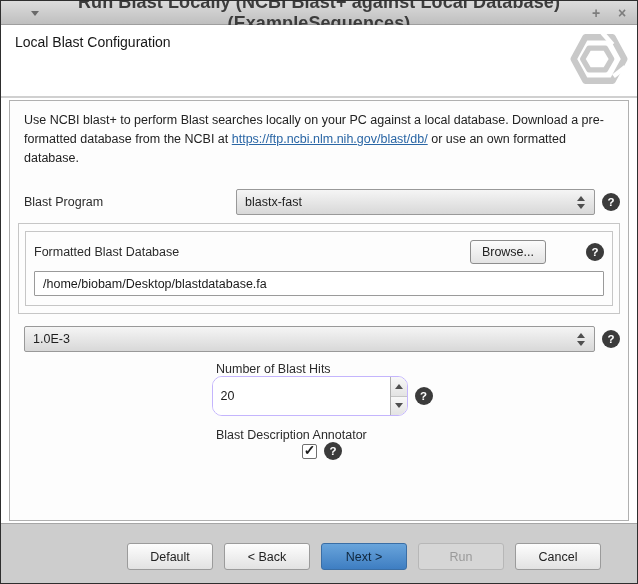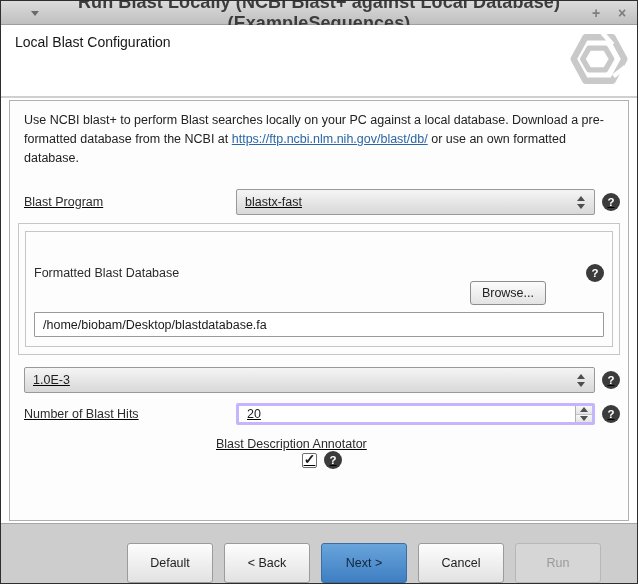--- a/index.html
+++ b/index.html
@@ -74,25 +74,24 @@
   .intro {
     margin: 2px 2px 0 8px;
     font-size: 12.5px; color: #222; line-height: 19px;
     max-width: 606px;
   }
   .intro a { color: #2a66a5; text-decoration: underline; }
 
   .row {
     display: flex; align-items: center;
     margin: 0 2px 0 8px;
-    text-decoration: underline;
   }
   .row-program   { margin-top: 21px; }
   .row-evalue    { margin-top: 12px; }
-  .row-hits      { margin-top: 10px; }
+  .row-hits      { margin-top: 10px; flex-direction: column; }
   .row-annotator { margin-top: 12px; flex-direction: column; }
   .flabel {
     width: 212px; flex-shrink: 0;
     font-size: 12.5px; color: #2b2b2b;
   }
   .control-area { flex: 1; display: flex; align-items: center; }
 
   .combo {
     flex: 1; height: 26px;
     background: linear-gradient(#f5f5f5, #d8d8d8);
@@ -146,34 +145,33 @@
   }
   .db-row1 { display: flex; align-items: center; gap: 33px; }
   .db-label { flex: 1; font-size: 12.5px; color: #2b2b2b; }
   .browse-btn {
     height: 24px; padding: 0 11px;
     background: linear-gradient(#fcfcfc, #e3e3e3);
     border: 1px solid #8d8d8d; border-radius: 3px;
     font-size: 12.5px; color: #222;
     font-family: "Liberation Sans", sans-serif;
     cursor: pointer;
-    margin-top: 41px;
   }
   .db-field {
     margin-top: 7px; height: 25px; width: 100%;
     border: 1px solid #9a9a9a; background: #fff;
     font-size: 12.5px; color: #1a1a1a;
     padding: 0 8px; border-radius: 1px;
     font-family: "Liberation Sans", sans-serif;
   }
 
   
   .spinner {
-    flex: 1; height: 22px;
-    border: 3px solid #c4b5fd; border-radius: 2px;
+    flex: 1; height: 40px;
+    border: 1px solid #c4b5fd; border-radius: 10px;
     background: #fff;
     display: flex; overflow: hidden;
   }
   .spinner input {
     flex: 1; border: none; outline: none;
     font-size: 12.5px; color: #1a1a1a; padding: 0 8px;
     font-family: "Liberation Sans", sans-serif;
   }
   .spin-btns {
     width: 17px; border-left: 1px solid #b0b0b0;
@@ -202,21 +200,21 @@
     height: 61px;
     background: #cdcdcd;
     border-top: 1px solid #a6a6a6;
     position: relative;
   }
   .btn-row {
     position: absolute; right: 36px; top: 19px;
     display: flex; gap: 11px;
   }
   .btn {
-    min-width: 86px; height: 40px; padding: 0 14px;
+    min-width: 86px; height: 27px; padding: 0 14px;
     font-size: 12.5px; color: #222;
     font-family: "Liberation Sans", sans-serif;
     background: linear-gradient(#fdfdfd, #e2e2e2);
     border: 1px solid #9b9b9b; border-radius: 3px;
     cursor: pointer;
   }
   .btn.primary {
     background: linear-gradient(#69a4db, #3e7ec2);
     border: 1px solid #3a6ea5;
     color: #10273d;
@@ -335,18 +333,18 @@
       </div>
 
     </div>
   </div>
 
   <div class="footer">
     <div class="btn-row">
       <button class="btn">Default</button>
       <button class="btn">&lt; Back</button>
       <button class="btn primary">Next &gt;</button>
+      <button class="btn disabled" disabled="">Run</button>
       <button class="btn">Cancel</button>
-      <button class="btn disabled" disabled="">Run</button>
     </div>
   </div>
 
 </div>
 
 </body></html>

